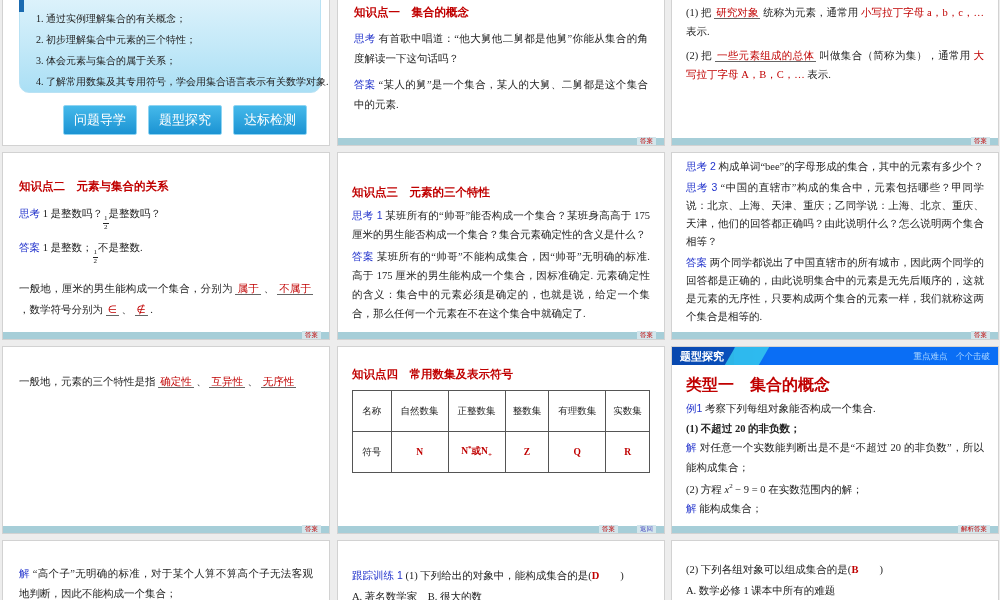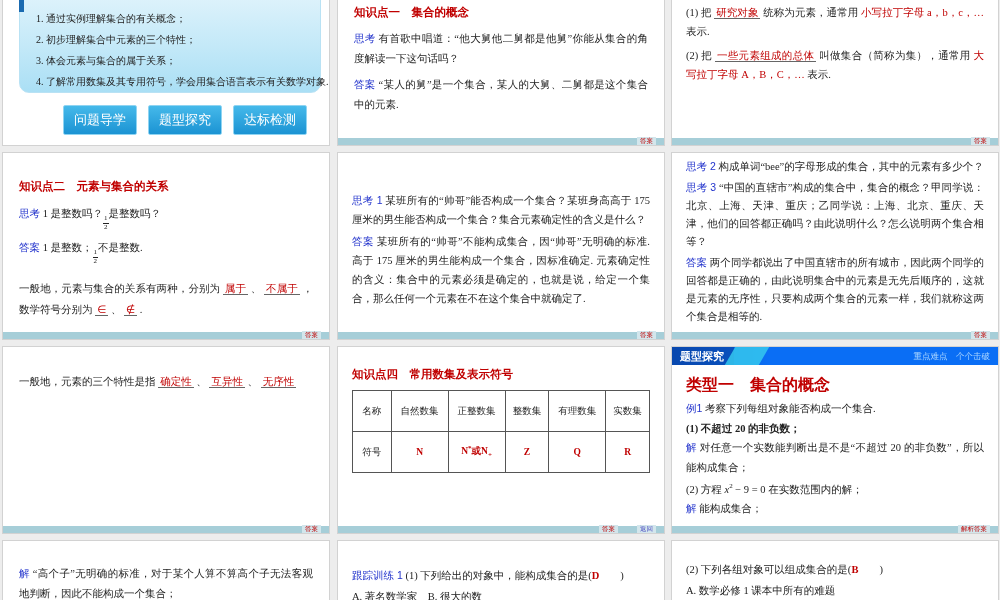--- a/index.html
+++ b/index.html
@@ -101,55 +101,56 @@
         </span><span>是整数吗？</span>
     </div>
     <div class="body-txt" style="margin-top:6px;">
       <span class="lbl">答案</span>
       <span>1 是整数；</span><span class="frac">
           <span class="num">1</span>
           <span>2</span>
         </span><span>不是整数.</span>
     </div>
     <div class="body-txt" style="margin-top:12px;line-height:21px;">
-      <span>一般地，元素与集合的关系有两种，分别为</span>
+      <span>一般地，厘米的男生能构成一个集合，分别为</span>
       <span class="redu">属于</span>
       <span>、</span>
       <span class="redu">不属于</span>
       <span>，数学符号分别为</span>
       <span class="redu">∈</span>
       <span>、</span>
       <span class="redu">∉</span>
       <span>.</span>
     </div>
     <div class="bar"></div>
     <span class="tag">答案</span>
   </div>
 
   <div class="card" style="left:337px;top:152px;padding:32px 14px 0;">
+    <div class="kp-title">知识点三　元素的三个特性</div>
     <div class="body-txt" style="margin-top:6px;line-height:19px;">
       <span class="lbl">思考 1</span>
       <span>某班所有的“帅哥”能否构成一个集合？某班身高高于 175 厘米的男生能否构成一个集合？集合元素确定性的含义是什么？</span>
     </div>
     <div class="body-txt" style="margin-top:3px;line-height:19px;">
       <span class="lbl">答案</span>
       <span>某班所有的“帅哥”不能构成集合，因“帅哥”无明确的标准. 高于 175 厘米的男生能构成一个集合，因标准确定. 元素确定性的含义：集合中的元素必须是确定的，也就是说，给定一个集合，那么任何一个元素在不在这个集合中就确定了.</span>
     </div>
     <div class="bar"></div>
     <span class="tag">答案</span>
   </div>
 
   <div class="card" style="left:671px;top:152px;padding:4px 14px 0;">
     <div class="body-txt" style="line-height:18px;">
       <span class="lbl">思考 2</span>
       <span>构成单词“bee”的字母形成的集合，其中的元素有多少个？</span>
     </div>
     <div class="body-txt" style="line-height:18px;margin-top:2px;">
       <span class="lbl">思考 3</span>
-      <span>“中国的直辖市”构成的集合中，集合的概念？甲同学说：北京、上海、天津、重庆；乙同学说：上海、北京、重庆、天津，他们的回答都正确吗？由此说明什么？怎么说明两个集合相等？</span>
+      <span>“中国的直辖市”构成的集合中，元素包括哪些？甲同学说：北京、上海、天津、重庆；乙同学说：上海、北京、重庆、天津，他们的回答都正确吗？由此说明什么？怎么说明两个集合相等？</span>
     </div>
     <div class="body-txt" style="line-height:18px;margin-top:2px;">
       <span class="lbl">答案</span>
       <span>两个同学都说出了中国直辖市的所有城市，因此两个同学的回答都是正确的，由此说明集合中的元素是无先后顺序的，这就是元素的无序性，只要构成两个集合的元素一样，我们就称这两个集合是相等的.</span>
     </div>
     <div class="bar"></div>
     <span class="tag">答案</span>
   </div>
 
   <div class="card" style="left:2px;top:346px;padding:24px 16px 18px;">

